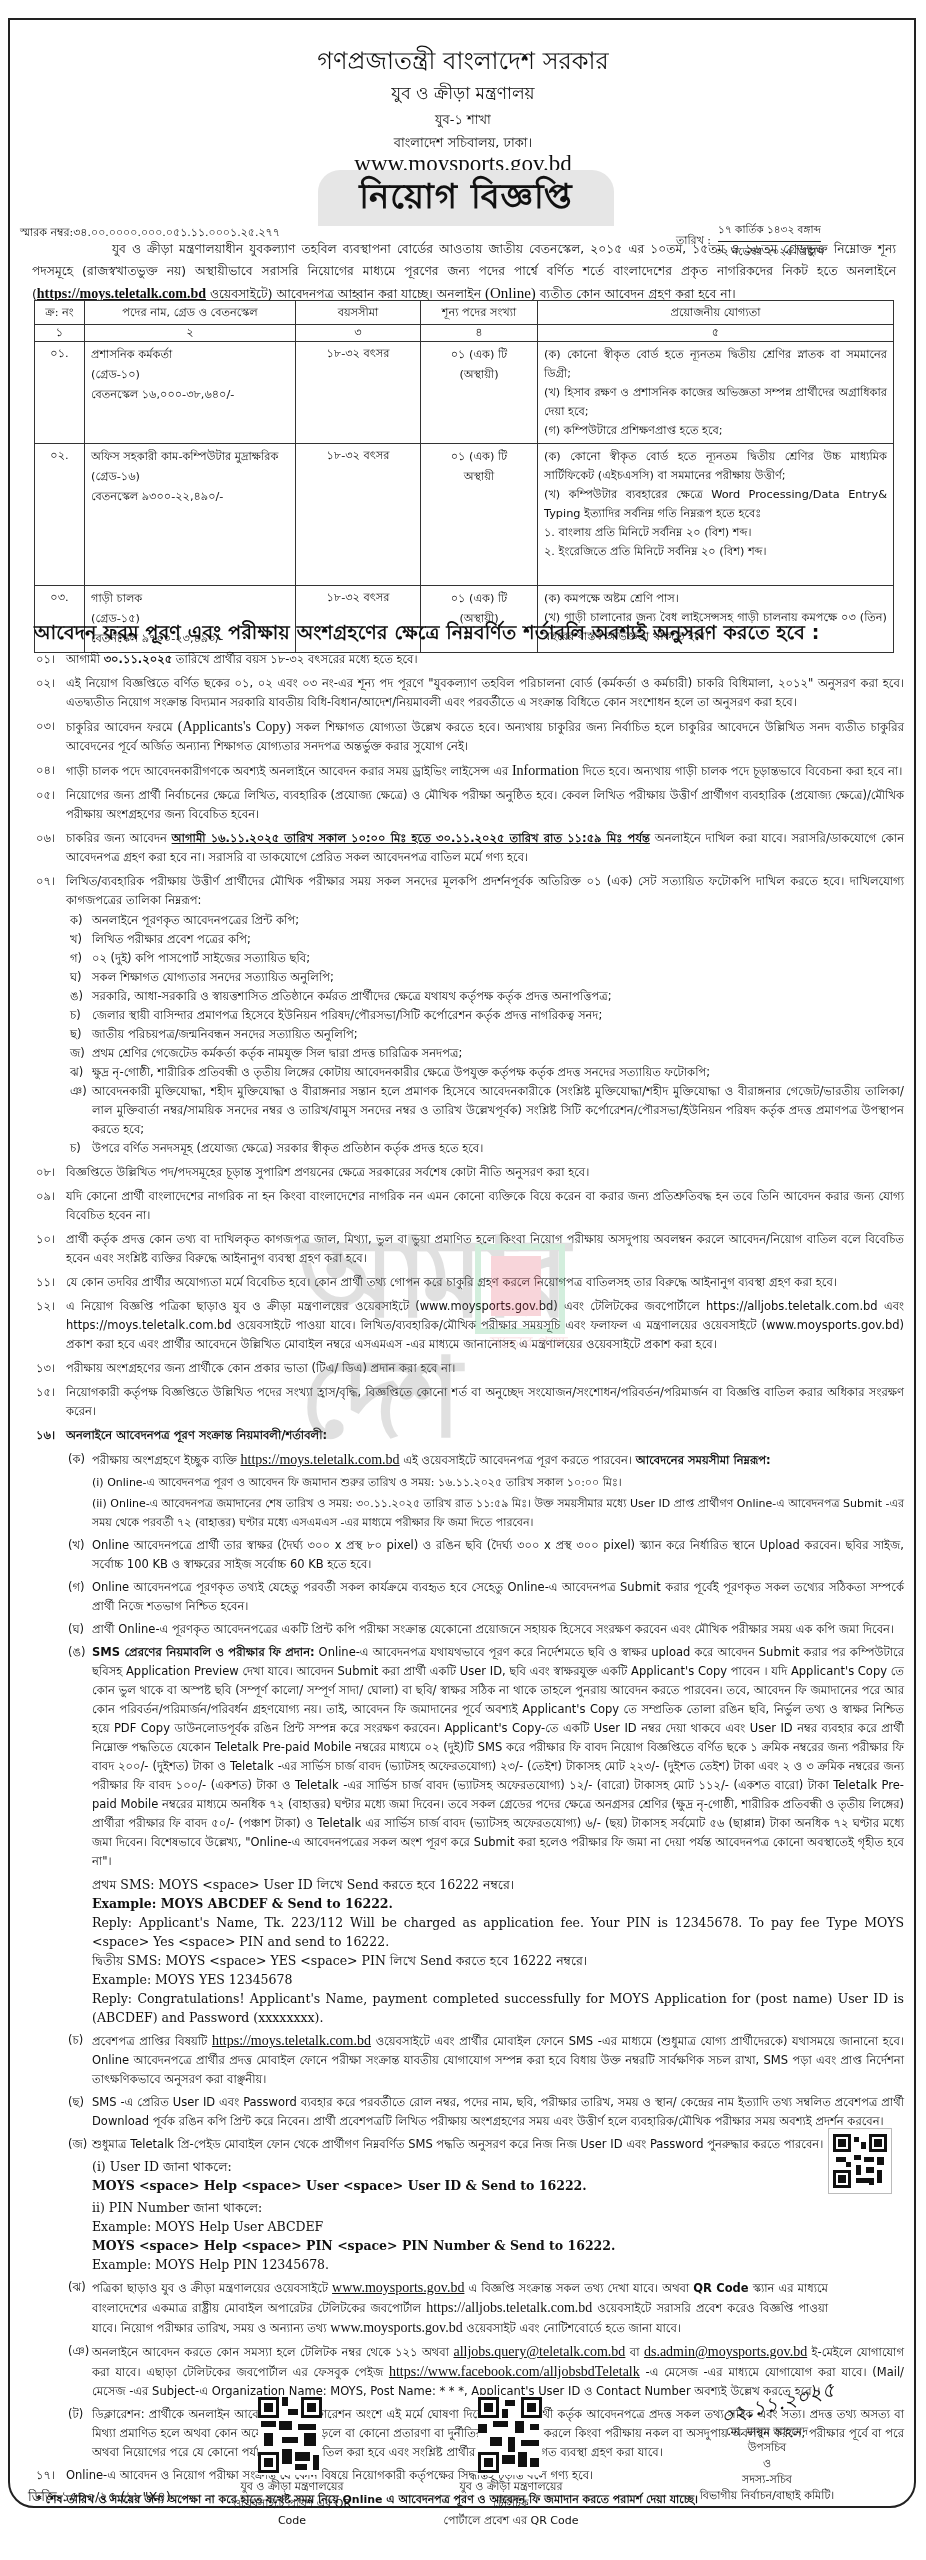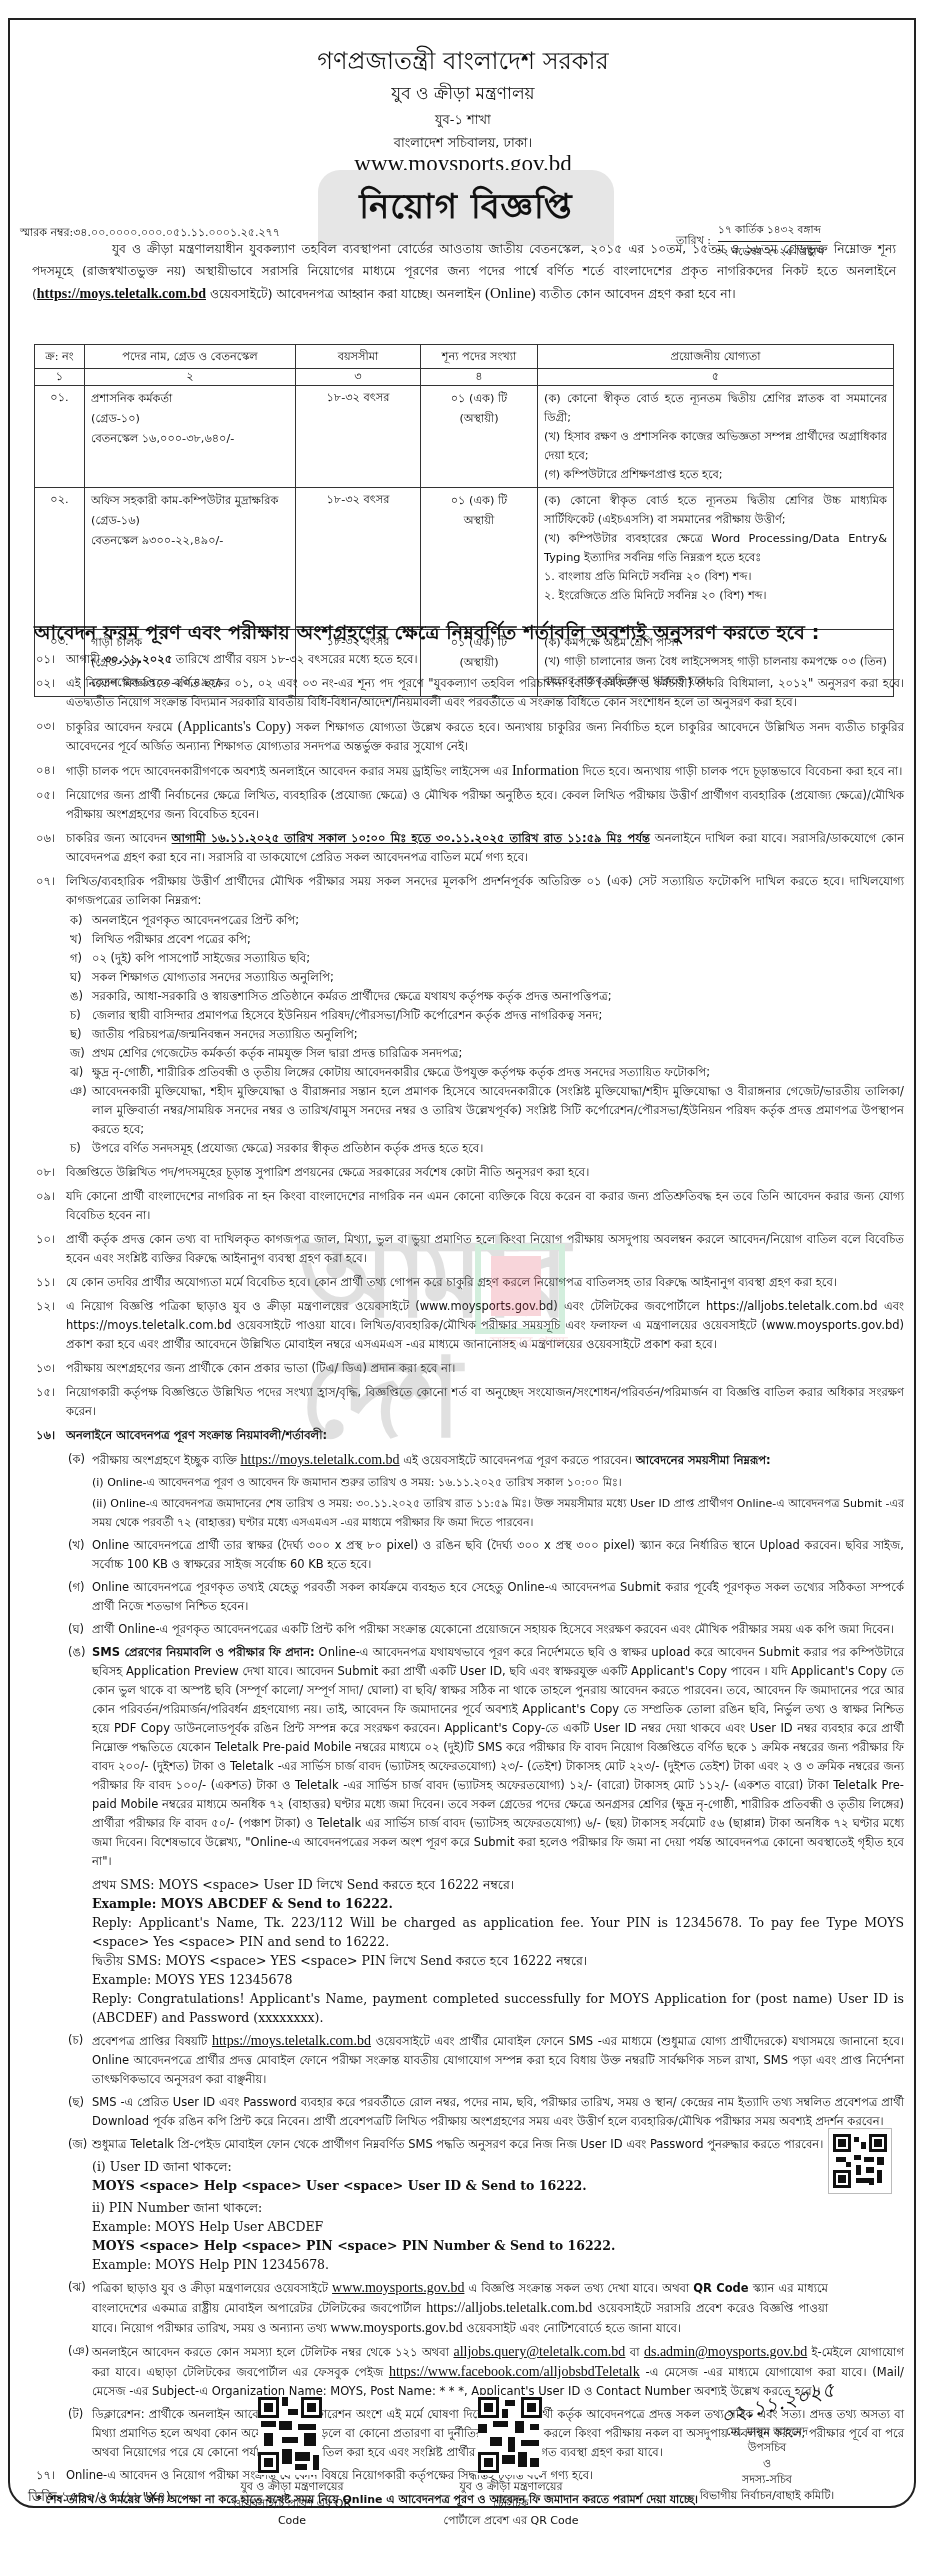--- a/index.html
+++ b/index.html
@@ -9,26 +9,26 @@
   .hdr .l1{position:absolute;left:0;right:0;top:42px;font-size:24px;}
   .hdr .l2{position:absolute;left:0;right:0;top:80px;font-size:17px;}
   .hdr .l3{position:absolute;left:0;right:0;top:110px;font-size:13px;}
   .hdr .l4{position:absolute;left:0;right:0;top:133px;font-size:13px;}
   .hdr .l5{position:absolute;left:0;right:0;top:151px;font-family:"Liberation Serif",serif;font-size:23px;}
   .memo{position:absolute;left:20px;top:224px;font-size:11px;}
   .date{position:absolute;left:676px;top:220px;font-size:11px;display:flex;align-items:center;gap:4px;}
   .date .frac{display:flex;flex-direction:column;align-items:center;}
   .date .frac span{padding:2px 0;font-size:10.5px;}
   .date .frac .top{border-bottom:1px solid #222;}
-  .title-box{position:absolute;left:318px;top:170px;width:296px;height:76px;background:#e6e6e6;border-radius:22px 22px 0 0;display:flex;justify-content:center;align-items:center;}
+  .title-box{position:absolute;left:318px;top:170px;width:296px;height:56px;background:#e6e6e6;border-radius:22px 22px 0 0;display:flex;justify-content:center;align-items:center;}
   .title-box span{font-size:34px;font-weight:bold;letter-spacing:1px;}
   .intro{position:absolute;left:32px;top:238px;width:864px;font-size:12.3px;line-height:22px;text-align:justify;text-indent:80px;}
   .intro .url{font-family:"Liberation Serif",serif;font-weight:bold;text-decoration:underline;font-size:14px;}
   .intro .en{font-family:"Liberation Serif",serif;font-size:15px;}
-  table.posts{position:absolute;left:34px;top:300px;width:860px;border-collapse:collapse;font-size:11.3px;margin-top:44px;}
+  table.posts{position:absolute;left:34px;top:300px;width:860px;border-collapse:collapse;font-size:11.3px;}
   table.posts td,table.posts th{border:1.2px solid #333;vertical-align:top;padding:3px 6px;font-weight:normal;}
   table.posts th{text-align:center;line-height:17px;}
   table.posts tr.nums td{text-align:center;padding:1px;line-height:14px;}
   table.posts td.c{text-align:center;}
   table.posts td.q{line-height:19px;text-align:justify;}
   .cond-title{position:absolute;left:34px;top:618px;font-size:19px;font-weight:bold;letter-spacing:0.2px;}
   .conds{position:absolute;left:36px;top:650px;width:868px;font-size:11.5px;line-height:19px;}
   .item{display:flex;margin-bottom:5px;}
   .item .no{width:30px;flex:none;}
   .item .tx{flex:1;text-align:justify;}

